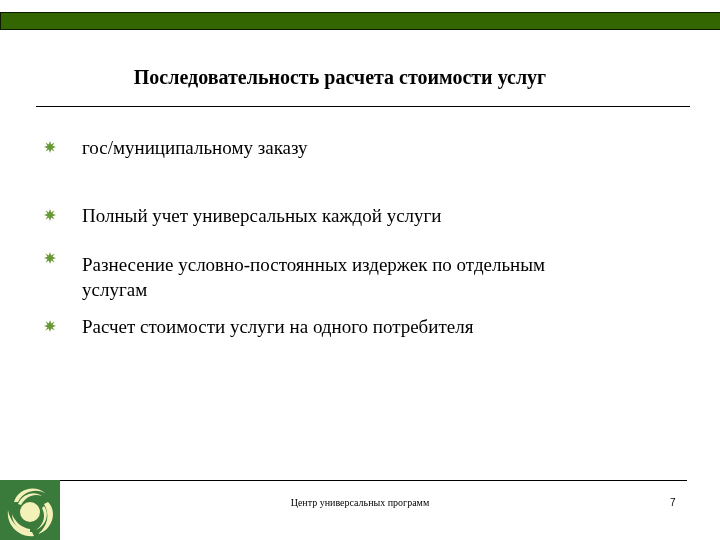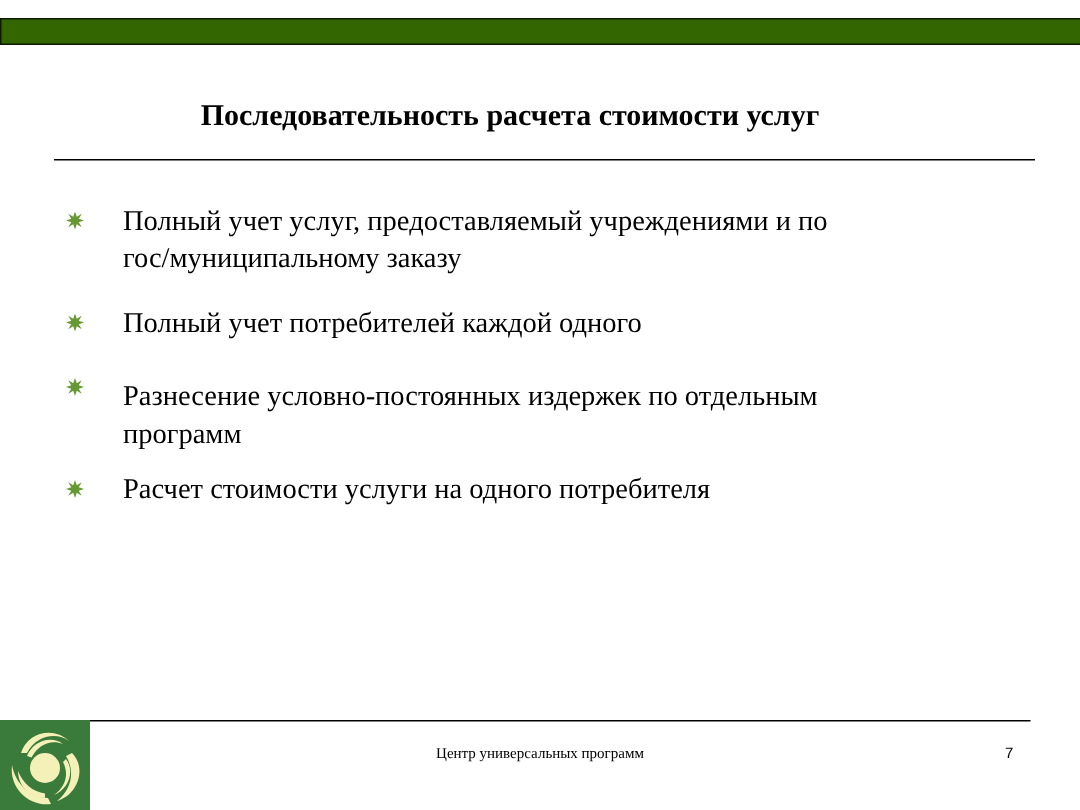--- a/index.html
+++ b/index.html
@@ -52,39 +52,38 @@
 
 <div class="title">Последовательность расчета стоимости услуг</div>
 <div class="title-rule"></div>
 
 <div class="bullets">
   <div class="bullet-item" style="top:0">
     <svg class="bullet-icon" style="top:141px" viewBox="0 0 12 12">
       <polygon points="6,0 7.2,3.5 10.5,1.5 8.5,4.8 12,6 8.5,7.2 10.5,10.5 7.2,8.5 6,12 4.8,8.5 1.5,10.5 3.5,7.2 0,6 3.5,4.8 1.5,1.5 4.8,3.5" fill="#669933"></polygon>
     </svg>
     <div class="bullet-text" style="top:135px">
-      <div>Полный учет услуг, предоставляемый учреждениями и по</div>
       <div>гос/муниципальному заказу</div>
     </div>
   </div>
   <div class="bullet-item" style="top:0">
     <svg class="bullet-icon" style="top:209px" viewBox="0 0 12 12">
       <polygon points="6,0 7.2,3.5 10.5,1.5 8.5,4.8 12,6 8.5,7.2 10.5,10.5 7.2,8.5 6,12 4.8,8.5 1.5,10.5 3.5,7.2 0,6 3.5,4.8 1.5,1.5 4.8,3.5" fill="#669933"></polygon>
     </svg>
     <div class="bullet-text" style="top:203px">
-      <div>Полный учет потребителей каждой одного</div>
+      <div>Полный учет универсальных каждой услуги</div>
     </div>
   </div>
   <div class="bullet-item" style="top:0">
     <svg class="bullet-icon" style="top:252px" viewBox="0 0 12 12">
       <polygon points="6,0 7.2,3.5 10.5,1.5 8.5,4.8 12,6 8.5,7.2 10.5,10.5 7.2,8.5 6,12 4.8,8.5 1.5,10.5 3.5,7.2 0,6 3.5,4.8 1.5,1.5 4.8,3.5" fill="#669933"></polygon>
     </svg>
     <div class="bullet-text" style="top:252px">
       <div>Разнесение условно-постоянных издержек по отдельным</div>
-      <div>программ</div>
+      <div>услугам</div>
     </div>
   </div>
   <div class="bullet-item" style="top:0">
     <svg class="bullet-icon" style="top:320px" viewBox="0 0 12 12">
       <polygon points="6,0 7.2,3.5 10.5,1.5 8.5,4.8 12,6 8.5,7.2 10.5,10.5 7.2,8.5 6,12 4.8,8.5 1.5,10.5 3.5,7.2 0,6 3.5,4.8 1.5,1.5 4.8,3.5" fill="#669933"></polygon>
     </svg>
     <div class="bullet-text" style="top:314px">
       <div>Расчет стоимости услуги на одного потребителя</div>
     </div>
   </div>

